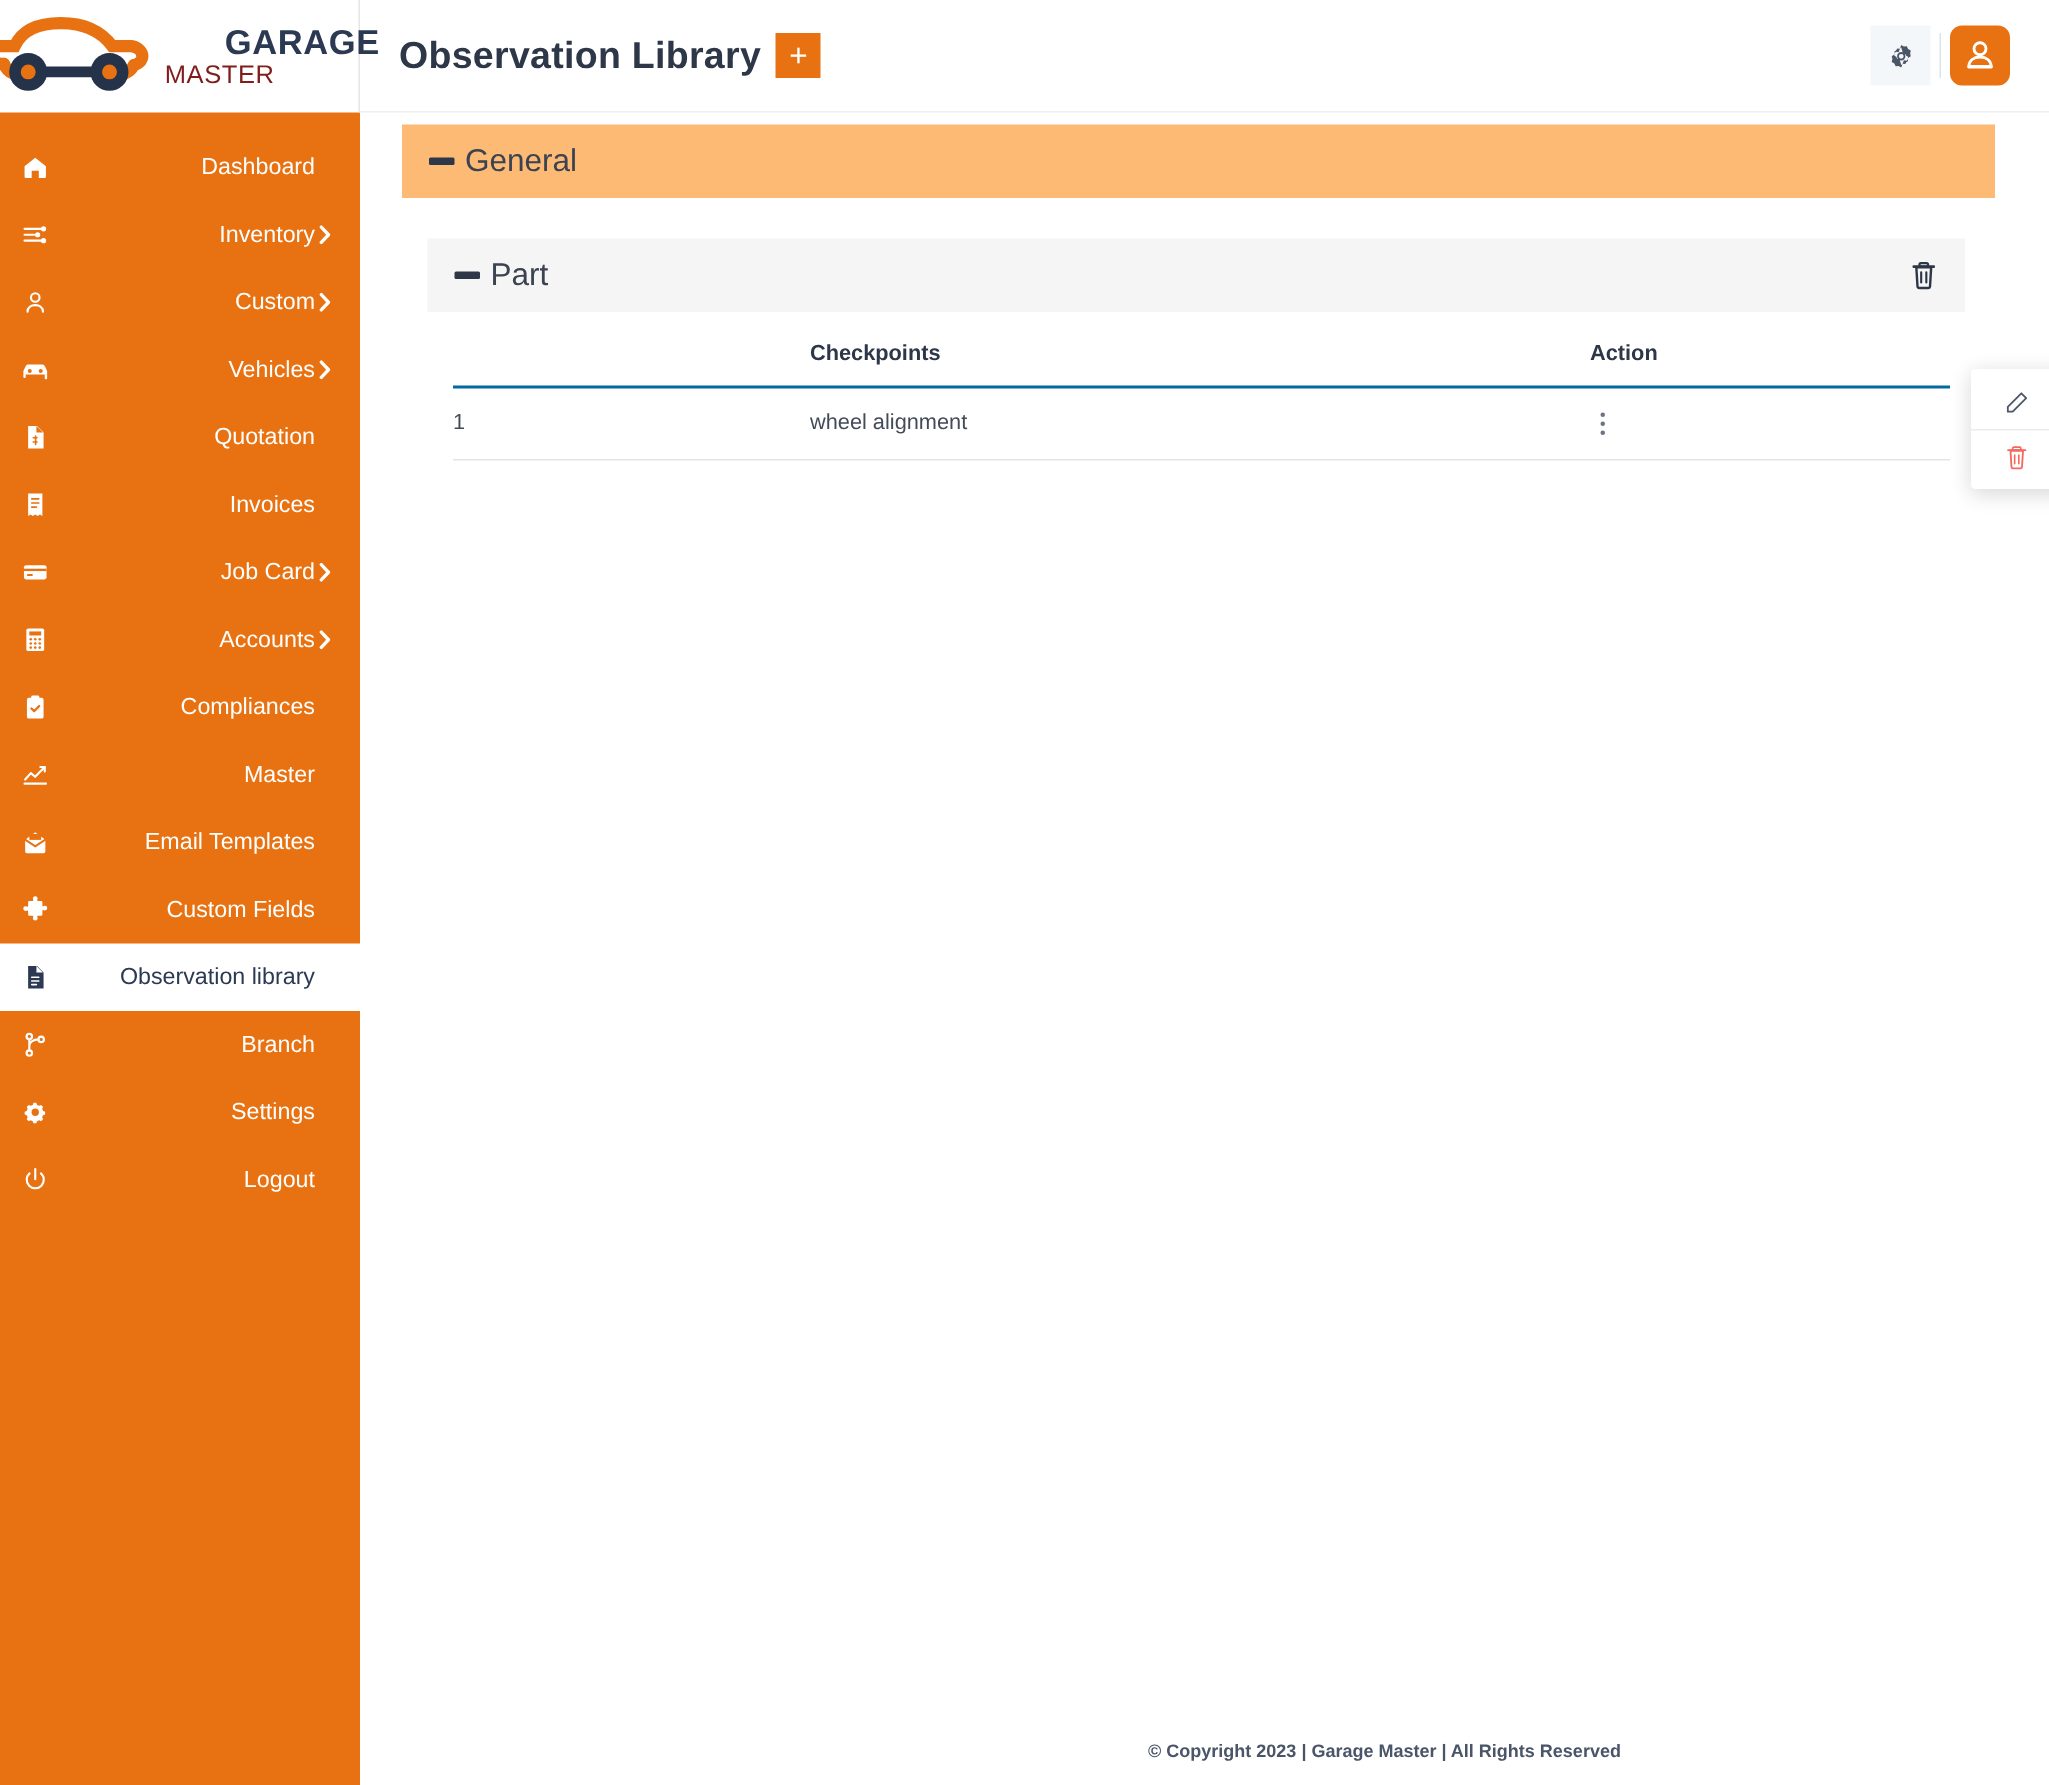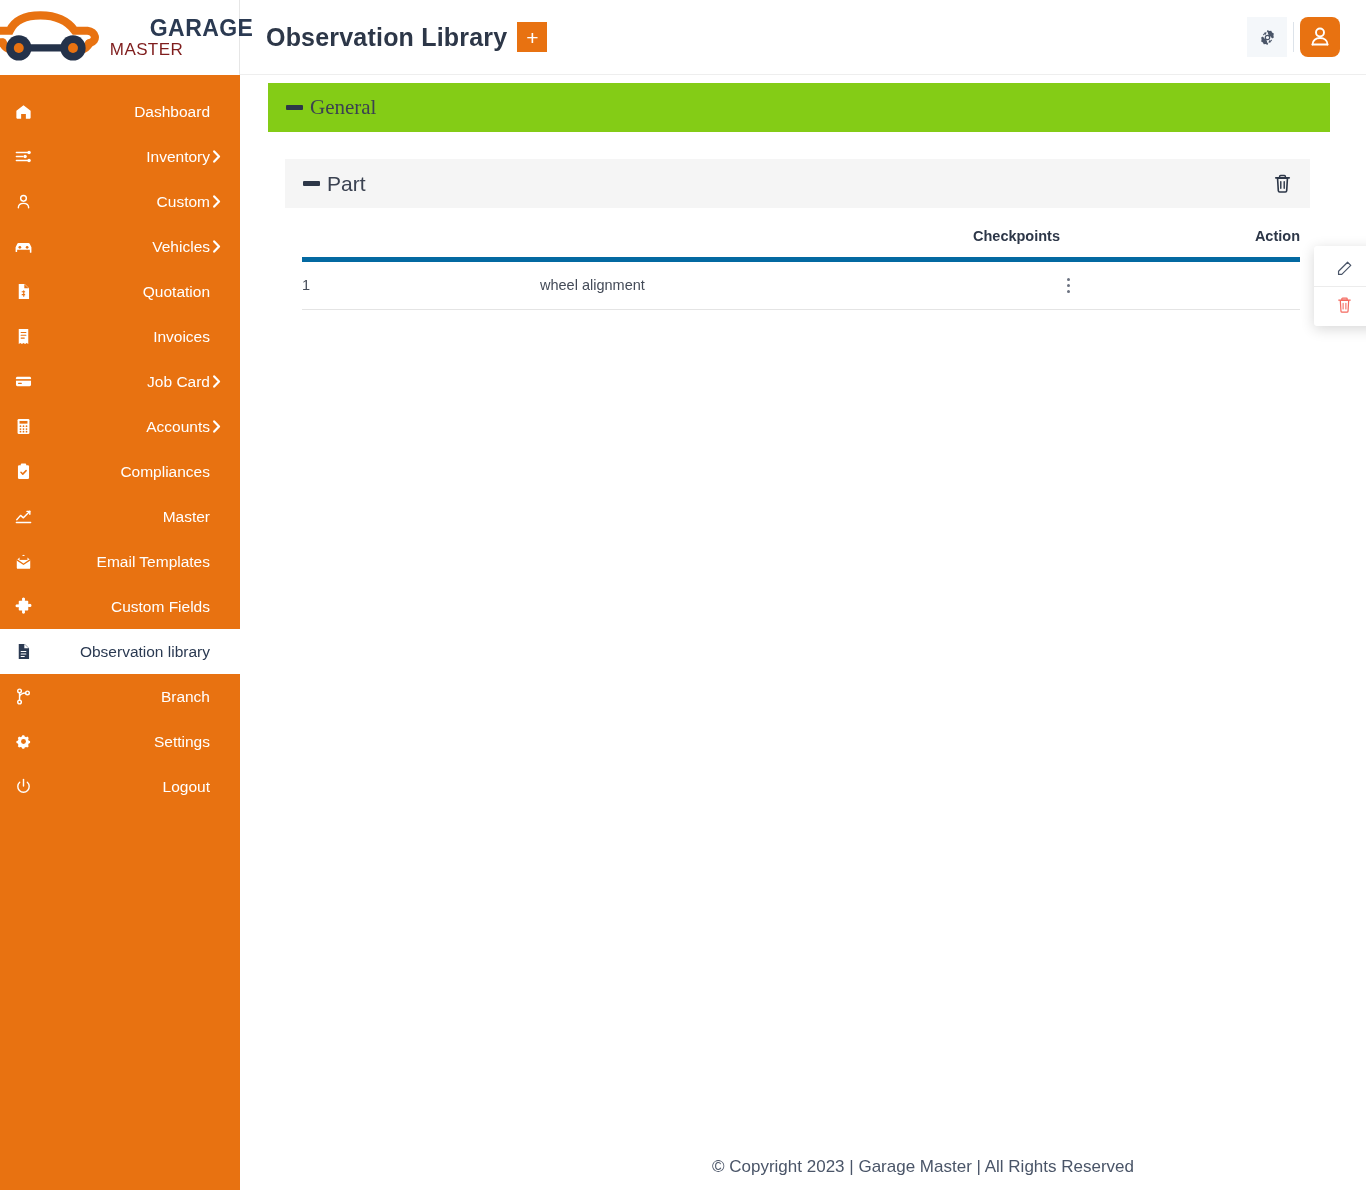--- a/index.html
+++ b/index.html
@@ -86,24 +86,23 @@
   .avatar-btn {
     width: 40px; height: 40px; background: #e87211; border-radius: 8px;
     display: flex; align-items: center; justify-content: center;
     cursor: pointer; border: none;
   }
 
   .content { flex: 1; position: relative; padding: 0; }
 
   .group-panel {
     margin: 8px 36px 0 28px;
-    background: #84cc16;
+    background: #fdba74;
     height: 49px; display: flex; align-items: center;
     padding: 0 18px;
-    font-family: Liberation Serif, serif;
   }
   .sub-panel {
     margin: 27px 56px 0 45px;
     background: #f5f5f5;
     height: 49px; display: flex; align-items: center;
     padding: 0 18px;
   }
   .collapse-ic {
     width: 17px; height: 5px; background: #2d3748;
     margin-right: 7px; border-radius: 1px; flex: 0 0 auto; cursor: pointer;
@@ -111,23 +110,23 @@
   .panel-title { font-size: 21px; color: #3b4251; }
   .trash-btn {
     margin-left: auto; background: none; border: none; cursor: pointer;
     display: flex; align-items: center; padding: 0;
   }
 
   
   .table-wrap { margin: 10px 66px 0 62px; position: relative; }
   table.cp-table { width: 100%; border-collapse: collapse; }
   table.cp-table th {
-    text-align: right; font-size: 14.5px; font-weight: bold;
+    text-align: left; font-size: 14.5px; font-weight: bold;
     color: #2d3748; padding: 10px 0 13px 0;
-    border-bottom: 5px solid #0369a1;
+    border-bottom: 2px solid #0369a1;
   }
   table.cp-table td {
     font-size: 14.5px; color: #444b58; padding: 15px 0 16px 0;
     border-bottom: 1px solid #e4e4e4;
   }
   .col-idx { width: 238px; }
   .col-cp  { width: 520px; }
   .col-act { width: 240px; }
   .kebab {
     width: 16px; display: flex; flex-direction: column;
@@ -149,21 +148,21 @@
     height: 36px; padding: 0 22px; cursor: pointer;
     font-size: 15px; color: #2d3748;
   }
   .dd-item + .dd-item { border-top: 1px solid #ececec; }
   .dd-item.danger { color: #f4685e; }
 
   
   .footer {
     position: absolute; left: 240px; right: 0; bottom: 0;
     height: 46px; display: flex; align-items: center; justify-content: center;
-    font-size: 17px; color: #4a5568;
+    font-size: 12px; color: #4a5568; font-weight: bold;
   }
 </style>
 </head>
 <body>
 
 <div class="app">
 
   <aside class="sidebar">
     <div class="logo-box">
       <svg class="logo-mark" viewBox="0 0 130 62">

